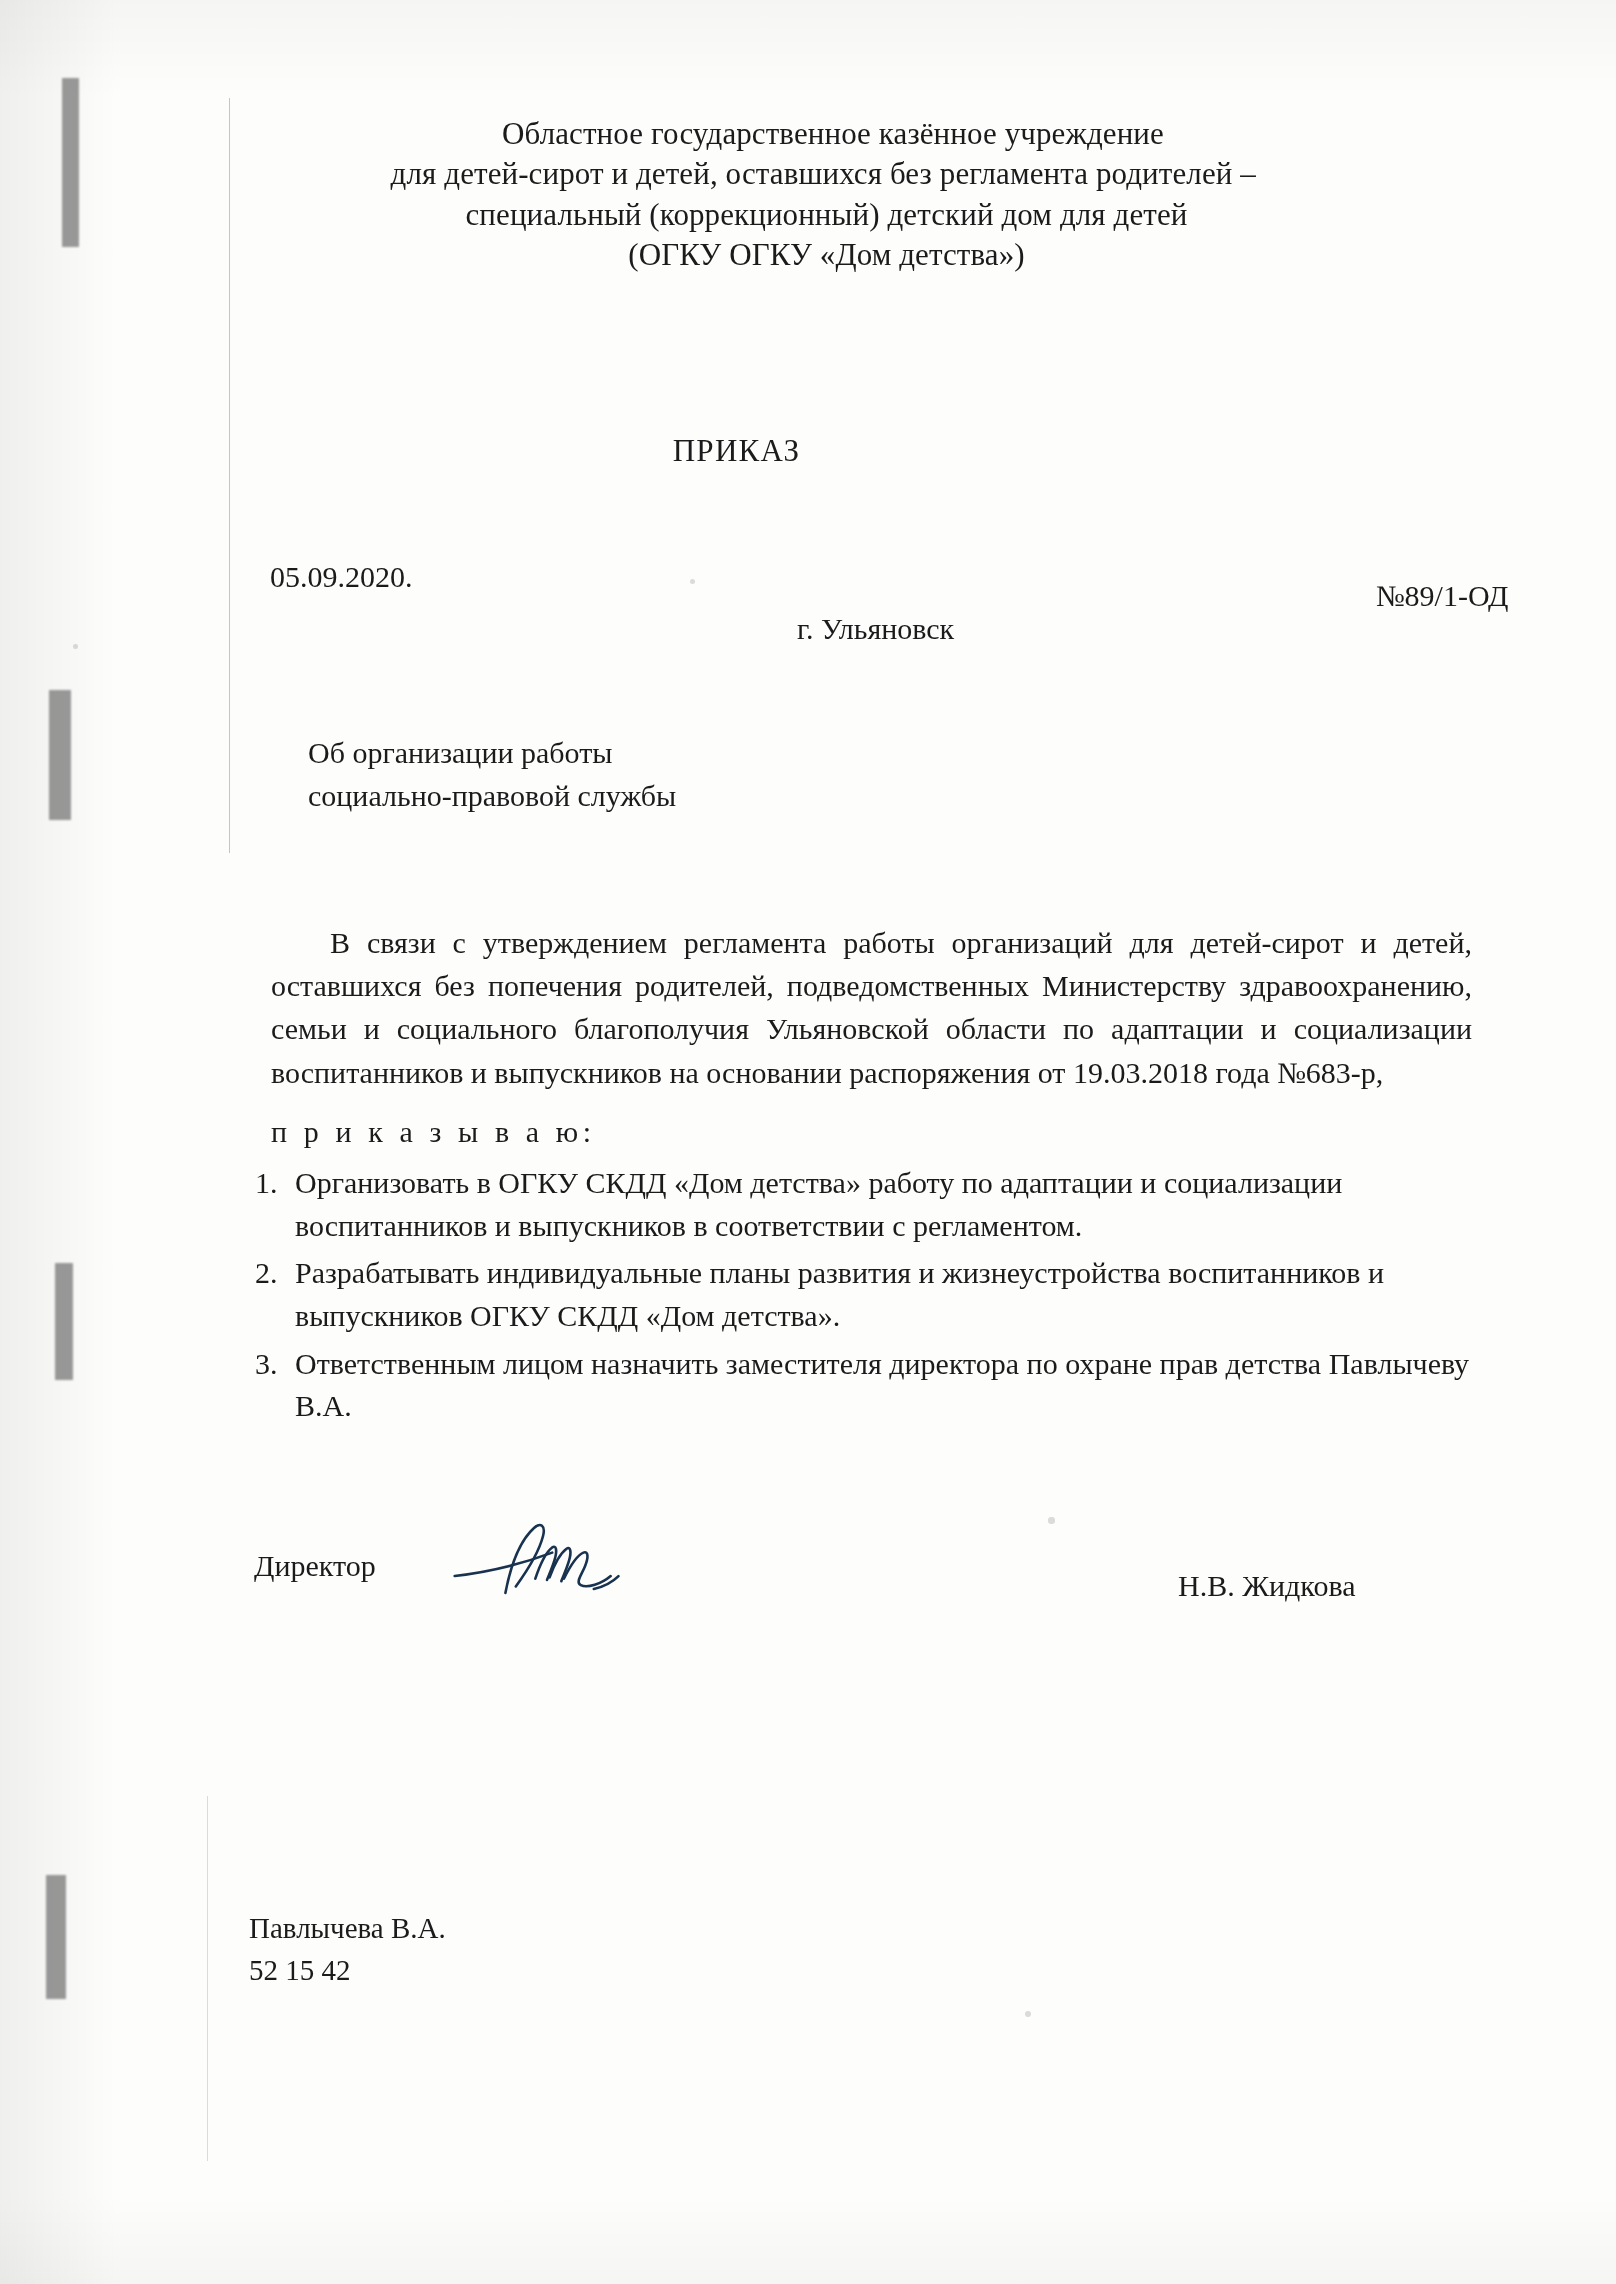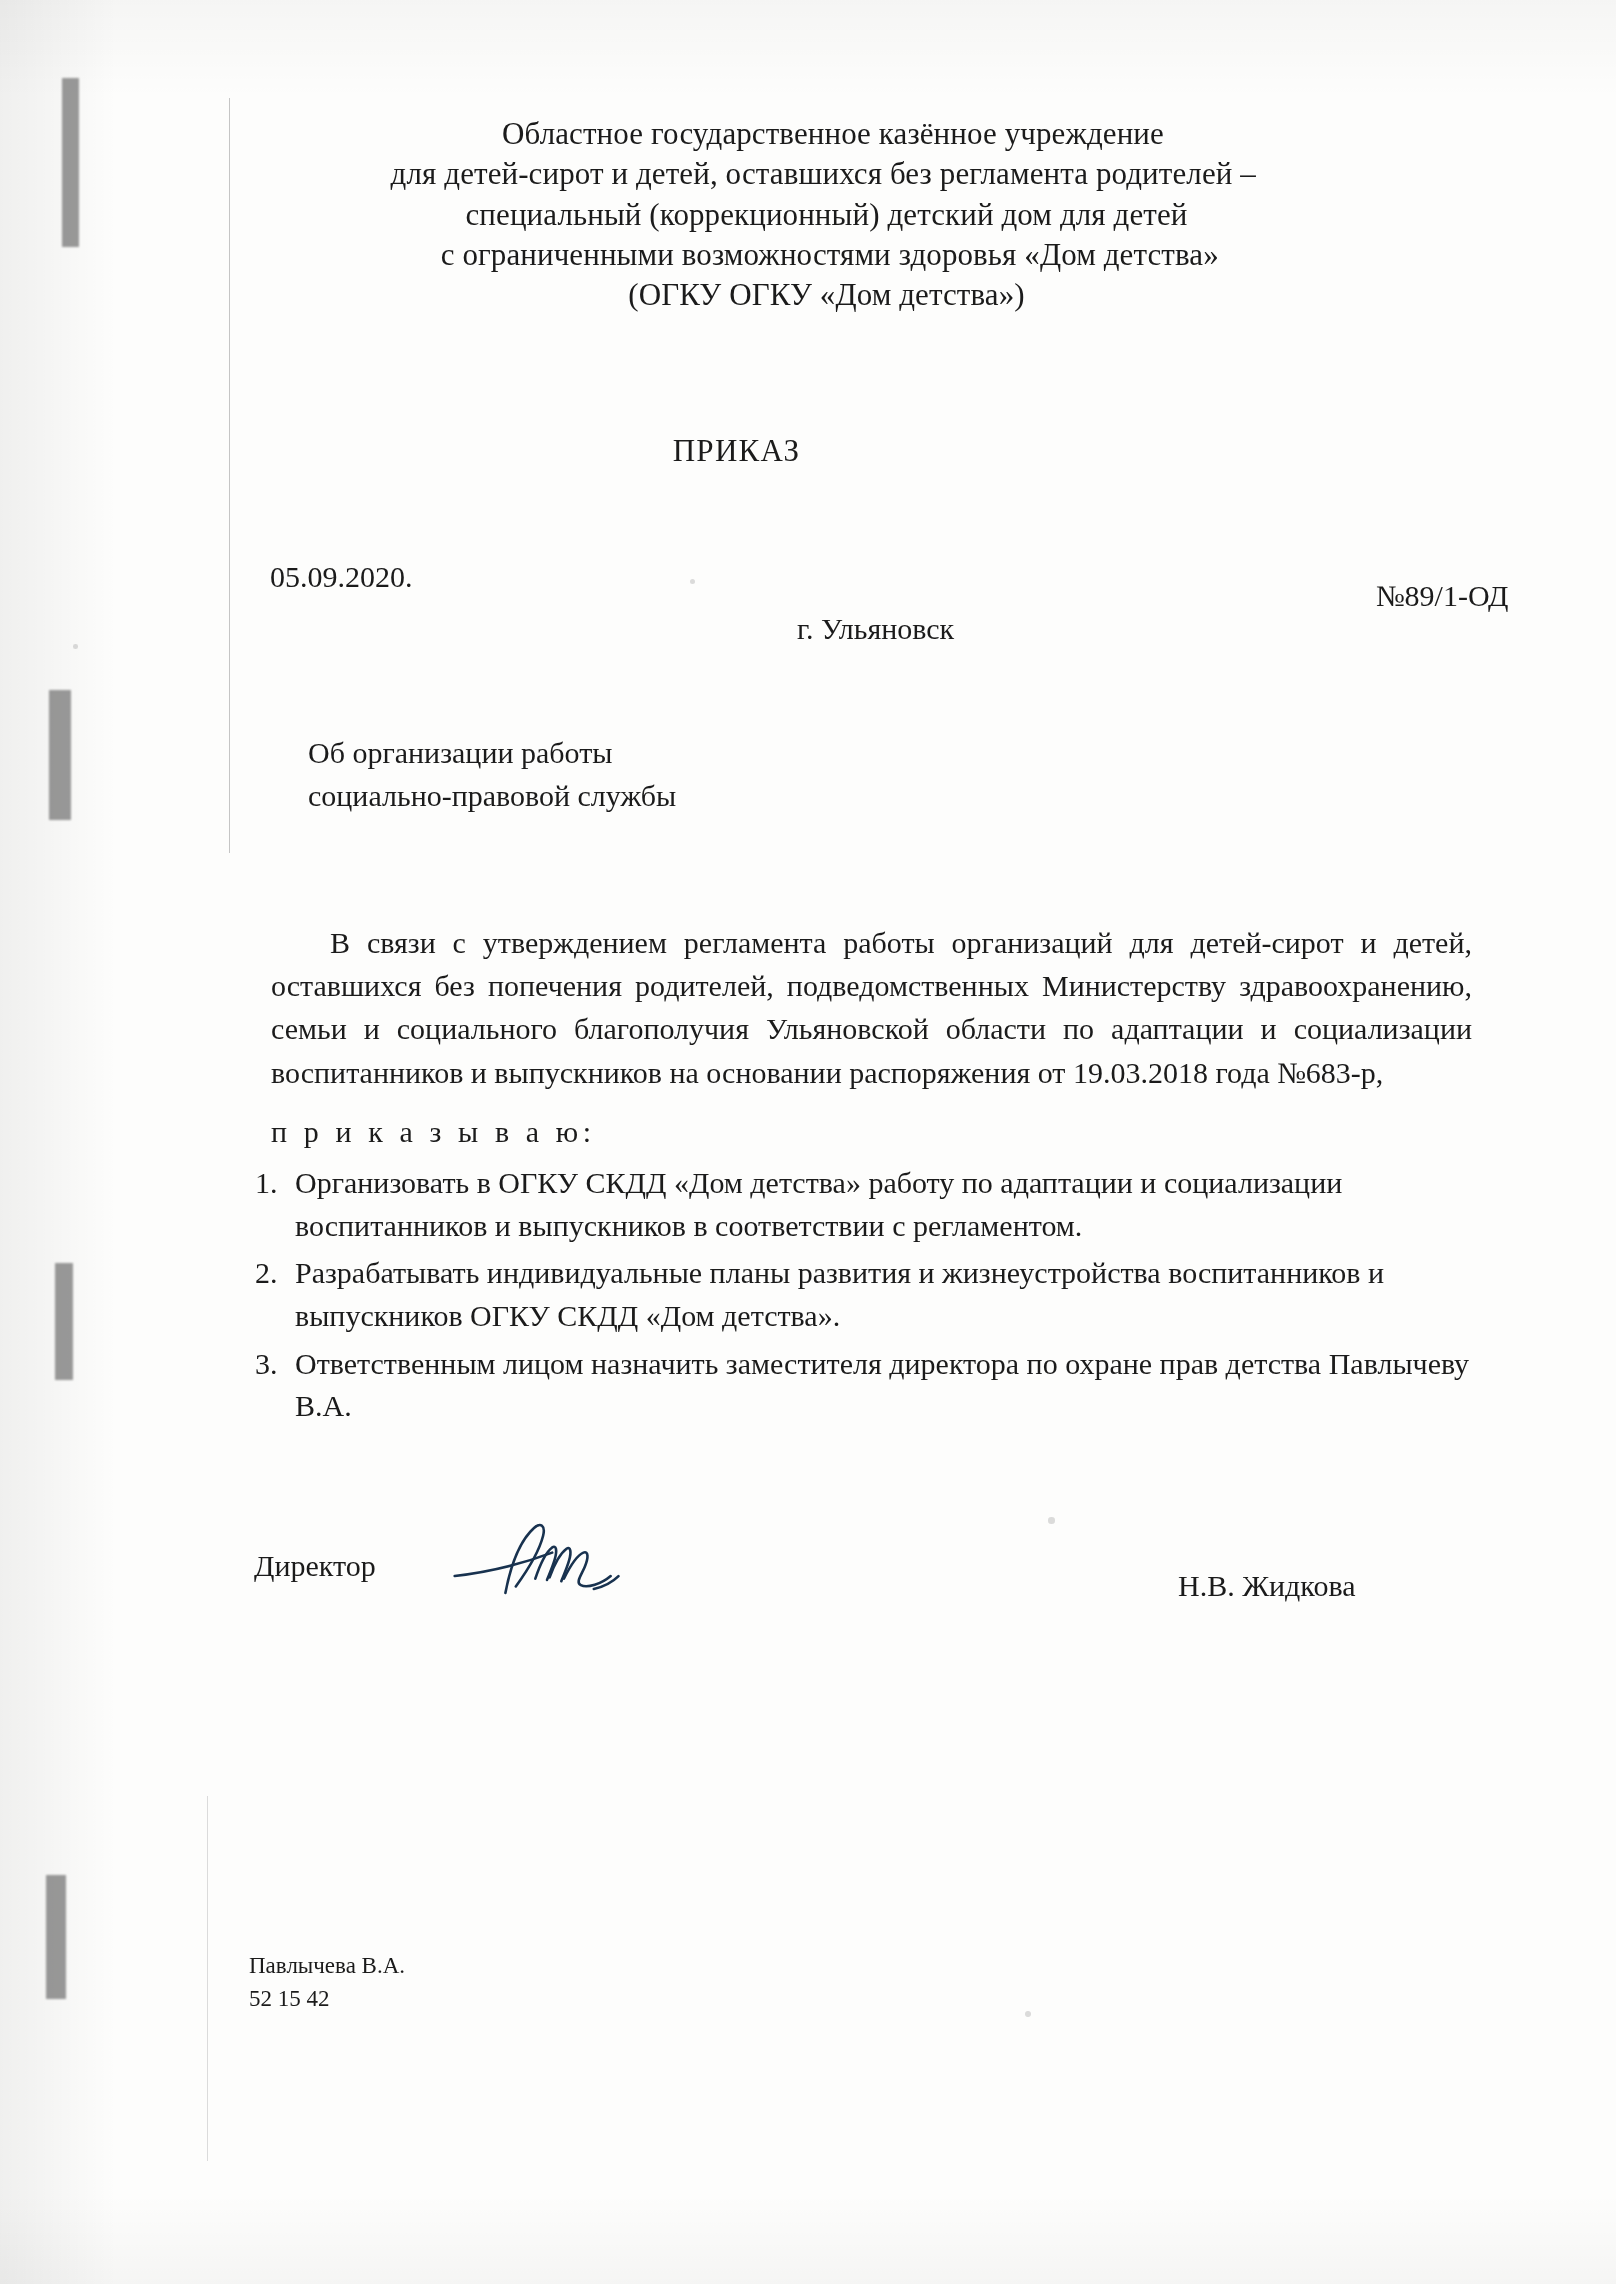--- a/index.html
+++ b/index.html
@@ -161,23 +161,22 @@
   .signature {
     position: absolute;
     left: 189px;
     top: -33px;
   }
 
   .executor {
     position: absolute;
     left: 249px;
     top: 1907px;
-    font-size: 23px;
+    font-size: 29px;
     line-height: 1.45;
-    margin-top: 42px;
   }
 
   .noise-dot {
     position: absolute;
     background: #9a9a9a;
     opacity: 0.35;
     border-radius: 50%;
   }
 </style>
 </head>
@@ -197,21 +196,20 @@
   <div class="noise-dot" style="left:1048px; top:1517px; width:6.5px; height:6.5px;"></div>
   <div class="noise-dot" style="left:1025px; top:2011px; width:5.9px; height:5.9px;"></div>
   <div class="noise-dot" style="left:73px; top:644px; width:4.6px; height:4.6px;"></div>
 
   <div class="content">
 
     <div class="org-header">
       <div class="org-line-1">Областное государственное казённое учреждение</div>
       <div class="org-line-2">для детей-сирот и детей, оставшихся без регламента родителей –</div>
       <div class="org-line-3">специальный (коррекционный) детский дом для детей</div>
-      <div class="org-line-4">с ограниченными возможностями здоровья «Дом детства»</div>
       <div class="org-line-5">(ОГКУ ОГКУ «Дом детства»)</div>
     </div>
 
     <div class="doc-type">ПРИКАЗ</div>
 
     <div class="date">05.09.2020.</div>
     <div class="doc-number">№89/1-ОД</div>
     <div class="city">г. Ульяновск</div>
 
     <div class="subject">

